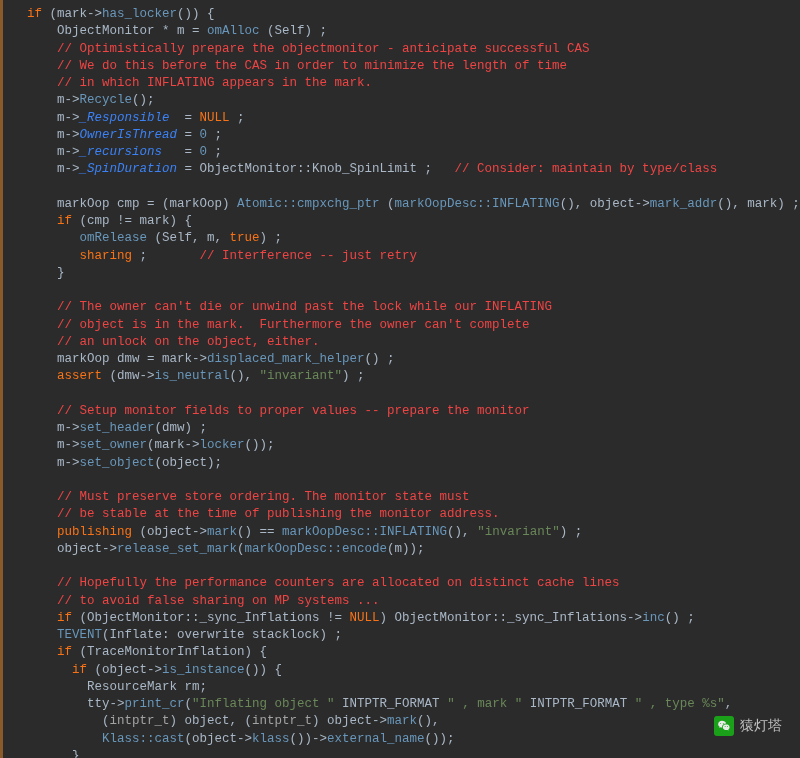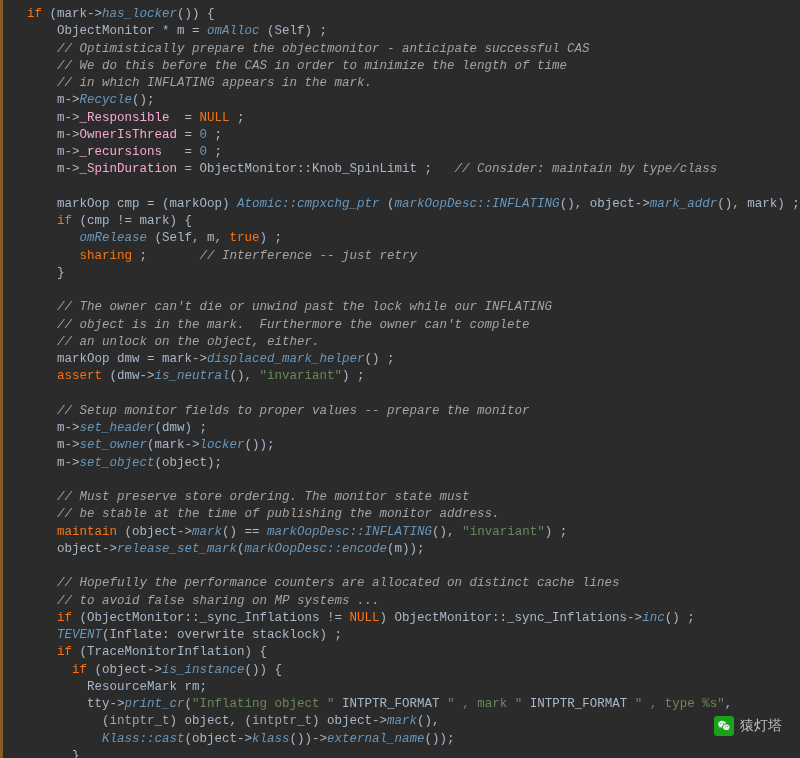--- a/index.html
+++ b/index.html
@@ -16,23 +16,23 @@
 }
 .editor {
   padding: 6px 10px 6px 24px;
   white-space: pre;
   border-left: 3px solid #8a5a2a;
 }
 .kw { color: #f97316; }
 .type { color: #a3a3a3; }
 .str { color: #6a8759; }
 .num { color: #6897bb; }
-.cm { color: #a3a3a3; font-style: italic; }
-.call { color: #6897bb; font-style: italic; }
-.member { color: #f9a8d4; }
+.cm { color: #ef4444; }
+.call { color: #6897bb; }
+.member { color: #3b82f6; font-style: italic; }
 .watermark {
   position: absolute;
   right: 18px;
   bottom: 22px;
   display: flex;
   align-items: center;
   gap: 6px;
   color: #cfcfcf;
   font-family: "Microsoft YaHei", Arial, sans-serif;
   font-size: 14px;
@@ -75,21 +75,21 @@
 <span>    markOop dmw = mark-&gt;</span><span class="call">displaced_mark_helper</span><span>() ;</span>
 <span>    </span><span class="kw">assert</span><span> (dmw-&gt;</span><span class="call">is_neutral</span><span>(), </span><span class="str">"invariant"</span><span>) ;</span>
 <span></span>
 <span class="cm">    // Setup monitor fields to proper values -- prepare the monitor</span>
 <span>    m-&gt;</span><span class="call">set_header</span><span>(dmw) ;</span>
 <span>    m-&gt;</span><span class="call">set_owner</span><span>(mark-&gt;</span><span class="call">locker</span><span>());</span>
 <span>    m-&gt;</span><span class="call">set_object</span><span>(object);</span>
 <span></span>
 <span class="cm">    // Must preserve store ordering. The monitor state must</span>
 <span class="cm">    // be stable at the time of publishing the monitor address.</span>
-<span>    </span><span class="kw">maintain</span><span> (object-&gt;</span><span class="call">mark</span><span>() == </span><span class="call">markOopDesc::INFLATING</span><span>(), </span><span class="str">"invariant"</span><span>) ;</span>
+<span>    </span><span class="kw">publishing</span><span> (object-&gt;</span><span class="call">mark</span><span>() == </span><span class="call">markOopDesc::INFLATING</span><span>(), </span><span class="str">"invariant"</span><span>) ;</span>
 <span>    object-&gt;</span><span class="call">release_set_mark</span><span>(</span><span class="call">markOopDesc::encode</span><span>(m));</span>
 <span></span>
 <span class="cm">    // Hopefully the performance counters are allocated on distinct cache lines</span>
 <span class="cm">    // to avoid false sharing on MP systems ...</span>
 <span class="kw">    if</span><span> (ObjectMonitor::_sync_Inflations != </span><span class="kw">NULL</span><span>) ObjectMonitor::_sync_Inflations-&gt;</span><span class="call">inc</span><span>() ;</span>
 <span>    </span><span class="call">TEVENT</span><span>(Inflate: overwrite stacklock) ;</span>
 <span class="kw">    if</span><span> (TraceMonitorInflation) {</span>
 <span class="kw">      if</span><span> (object-&gt;</span><span class="call">is_instance</span><span>()) {</span>
 <span>        ResourceMark rm;</span>
 <span>        tty-&gt;</span><span class="call">print_cr</span><span>(</span><span class="str">"Inflating object "</span><span> INTPTR_FORMAT </span><span class="str">" , mark "</span><span> INTPTR_FORMAT </span><span class="str">" , type %s"</span><span>,</span>

